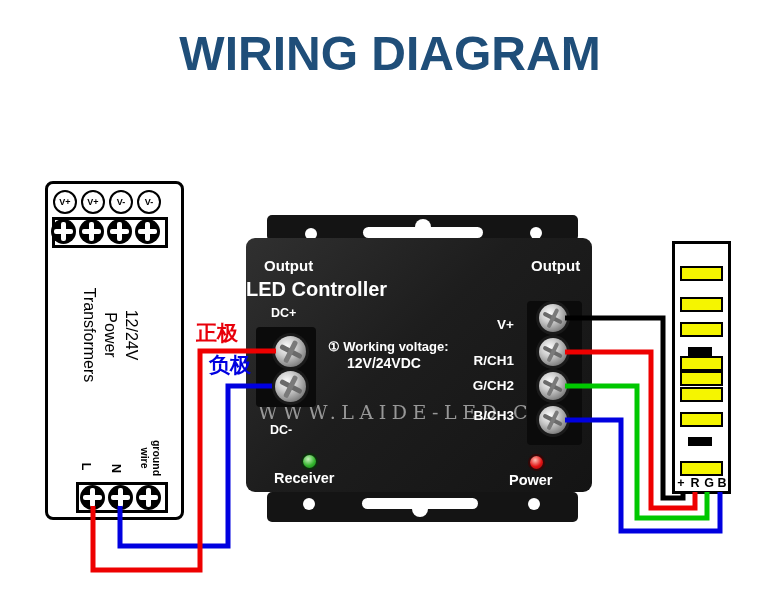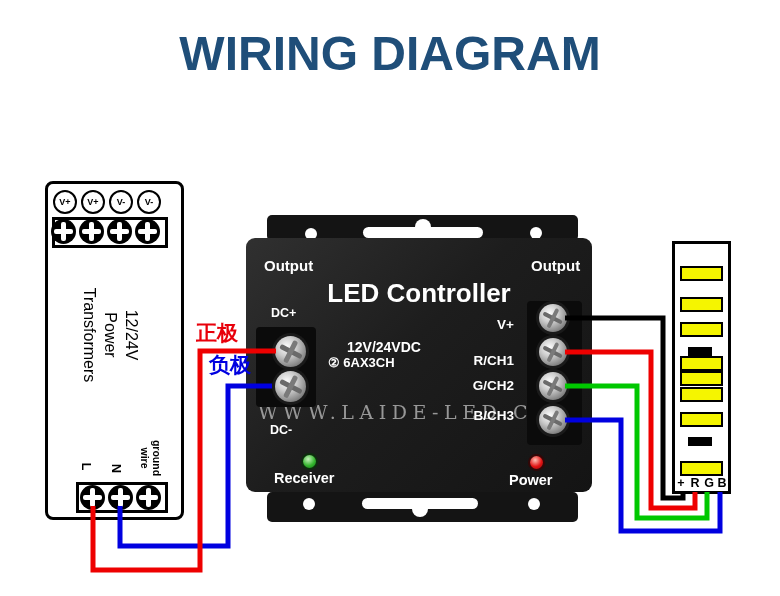--- a/index.html
+++ b/index.html
@@ -115,32 +115,32 @@
     <div class="abs hole" style="left:528px;top:498px;width:12px;height:12px;"></div>
     <div class="abs hole" style="left:412px;top:501px;width:16px;height:16px;"></div>
     <div class="abs slot" style="left:362px;top:498px;width:116px;height:11px;"></div>
 
     <div class="abs c-body"></div>
 
     <div class="abs watermark">WWW.LAIDE-LED.COM</div>
 
     <div class="abs c-txt" style="left:264px;top:257px;font-size:15px;">Output</div>
     <div class="abs c-txt" style="left:531px;top:257px;font-size:15px;">Output</div>
-    <div class="abs c-txt" style="left:246px;top:278px;width:346px;text-align:center;font-size:26px;">LED Controller</div>
+    <div class="abs c-txt" style="left:246px;top:278px;width:346px;font-size:20px;">LED Controller</div>
 
     <div class="abs c-txt" style="left:271px;top:306px;font-size:12.5px;">DC+</div>
     <div class="abs c-txt" style="left:270px;top:423px;font-size:12.5px;">DC-</div>
 
     <div class="abs housing" style="left:256px;top:327px;width:60px;height:80px;"></div>
     <div class="abs screw" style="left:275px;top:336px;width:31px;height:31px;"></div>
     <div class="abs screw" style="left:275px;top:371px;width:31px;height:31px;"></div>
 
     <div class="abs spec">
+      <div>① Working voltage:</div>
       <div class="indent">12V/24VDC</div>
-      <div>② 6AX3CH</div>
     </div>
 
     <div class="abs outlab" style="top:317px;">V+</div>
     <div class="abs outlab" style="top:345px;margin-top:8px;">R/CH1</div>
     <div class="abs outlab" style="top:378px;">G/CH2</div>
     <div class="abs outlab" style="top:408px;">B/CH3</div>
 
     <div class="abs housing" style="left:527px;top:301px;width:55px;height:144px;"></div>
     <div class="abs screw" style="left:539px;top:304px;width:28px;height:28px;"></div>
     <div class="abs screw" style="left:539px;top:338px;width:28px;height:28px;"></div>

